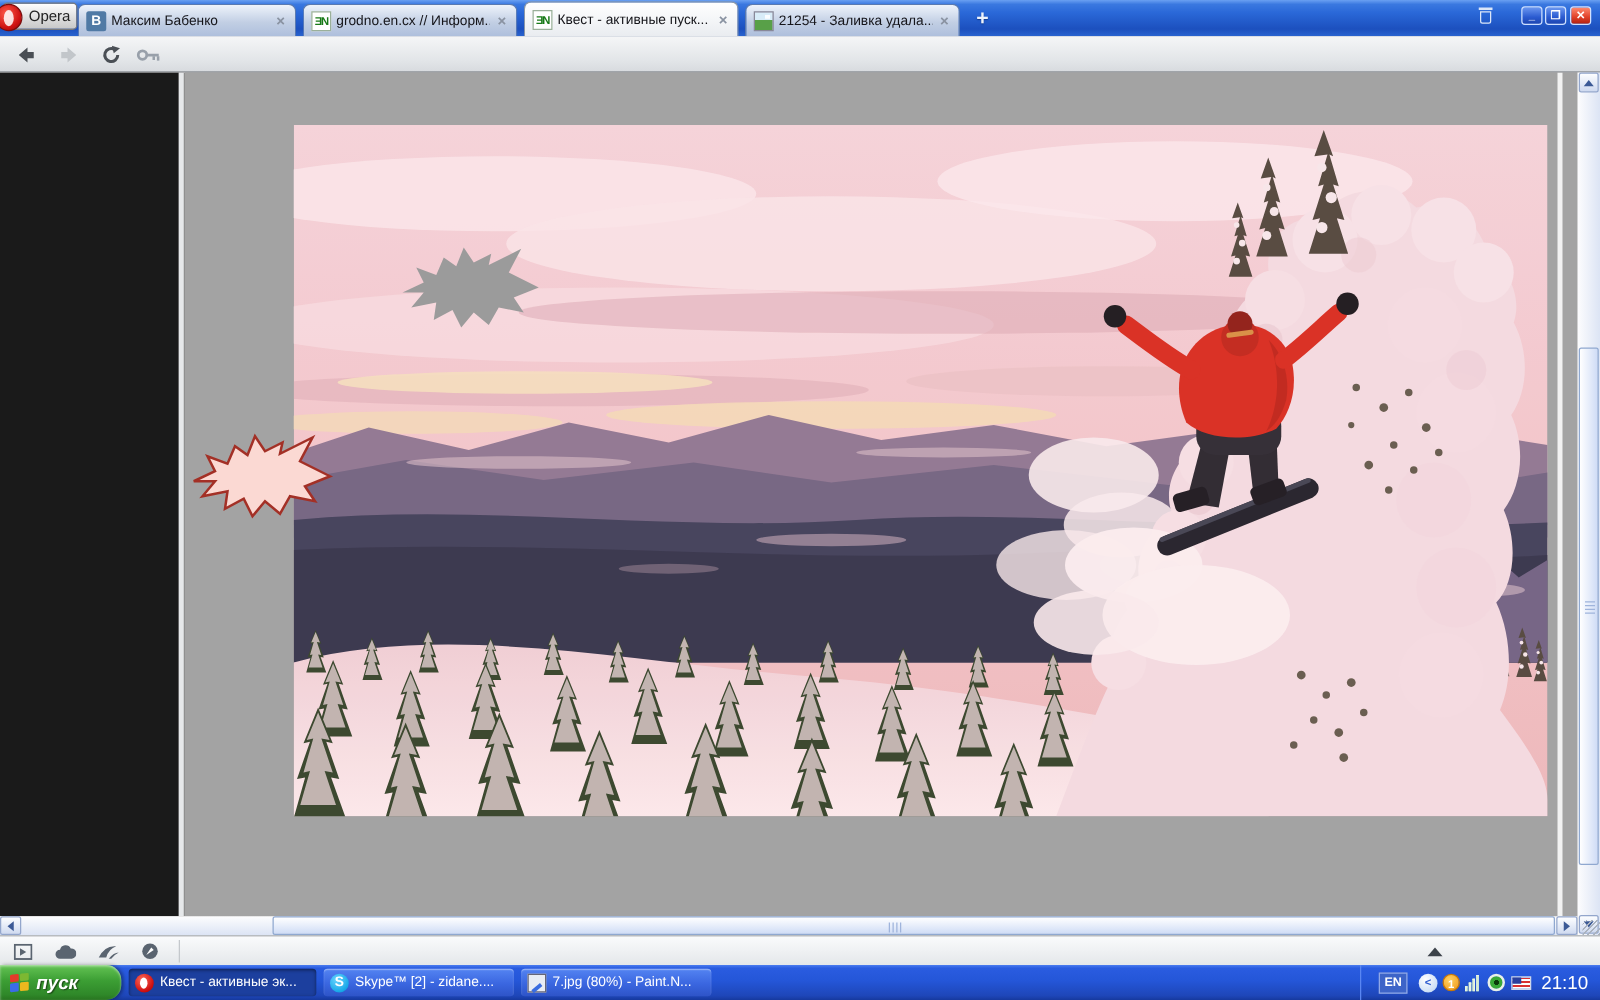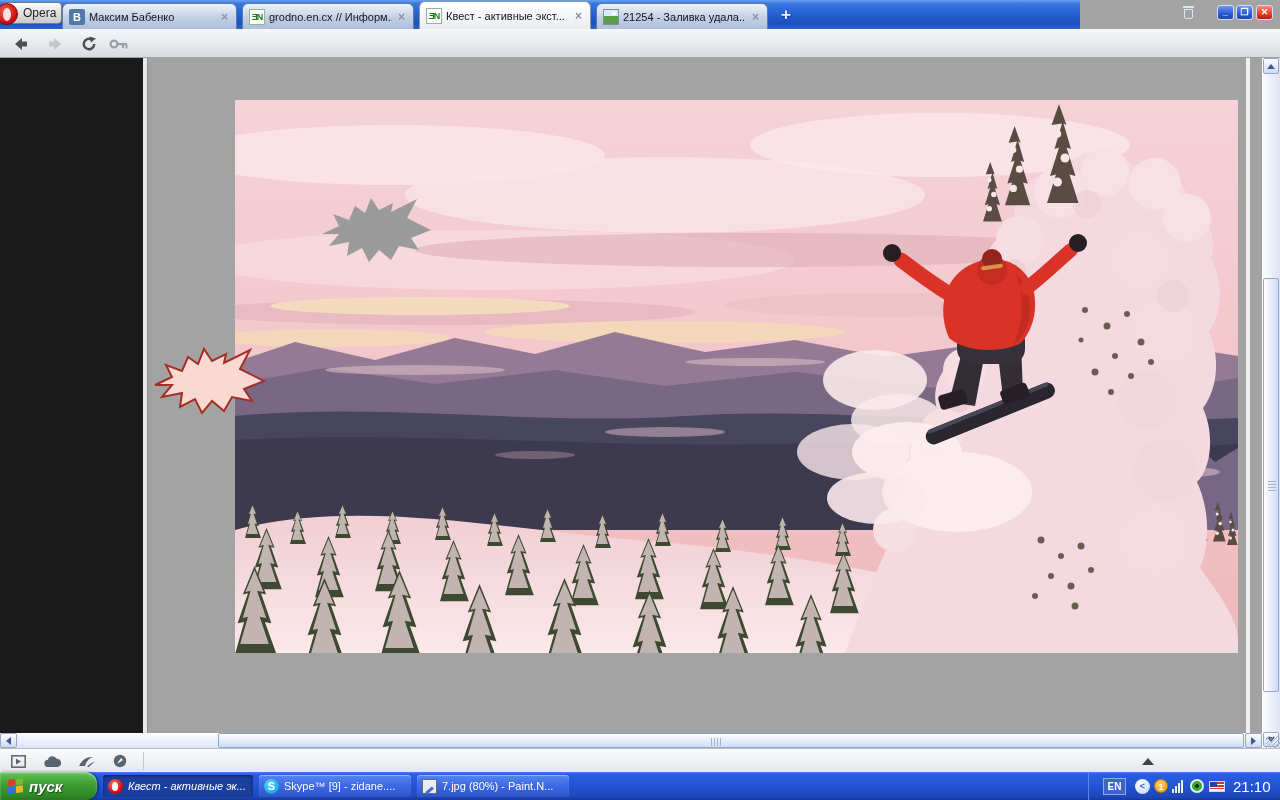--- a/index.html
+++ b/index.html
@@ -2,21 +2,21 @@
 <html><head>
 <meta charset="utf-8">
 <style>
   html,body{margin:0;padding:0;background:#555;}
   *{box-sizing:border-box;}
   #stage{position:relative;width:1280px;height:800px;overflow:hidden;
          font-family:"Liberation Sans",sans-serif;background:#a3a3a3;-webkit-font-smoothing:antialiased;}
   .abs{position:absolute;}
 
   
-  #titlebar{left:0;top:0;width:1080px;height:29px;
+  #titlebar{left:0;top:0;width:1280px;height:29px;
     background:linear-gradient(#6aa0f2 0%,#3а78e0 10%,#2a68d8 30%,#1c50бе 75%,#2a64d0 100%);
     background:linear-gradient(#6aa0f2 0%,#3a78e0 12%,#2a68d8 35%,#1c50be 80%,#2a64d0 100%);}
   #opera-btn{left:2px;top:2px;width:60px;height:22px;border:1px solid #7a7a7a;border-radius:4px;
     background:linear-gradient(#fefefe,#dcdcdc 60%,#c8c8c8);display:flex;align-items:center;
     font-size:12px;color:#222;padding-left:20px;}
   #opera-logo{left:-7px;top:0px;width:22px;height:22px;border-radius:50%;
     background:radial-gradient(circle at 40% 35%,#ff5a4a,#cc1010 65%,#8e0a0a);
     border:1px solid #7a0c0c;}
   #opera-logo:after{content:"";position:absolute;left:6px;top:4px;width:8px;height:13px;
     border-radius:50%;background:#fff;opacity:.85;}
@@ -106,21 +106,21 @@
     box-shadow:inset 0 1px 2px rgba(255,255,255,.55),2px 0 3px rgba(0,0,0,.35);
     display:flex;align-items:center;padding-left:8px;}
   #startbtn .lbl{color:#fff;font-weight:bold;font-style:italic;font-size:15px;margin-left:5px;
     text-shadow:1px 1px 1px #1c4a16;}
   #xp-flag{width:16px;height:15px;display:grid;grid-template-columns:7px 7px;grid-template-rows:6px 7px;
     gap:1px;transform:skewY(-6deg);}
   #xp-flag div{border-radius:1px;}
   .taskbtn{top:3px;height:22px;border-radius:3px;display:flex;align-items:center;padding:0 5px;
     font-size:11px;color:#fff;overflow:hidden;white-space:nowrap;
     background:linear-gradient(#5484f2,#3a66e0 55%,#2e54c8);box-shadow:inset 0 1px 1px rgba(255,255,255,.4);}
-  .taskbtn.pressed{background:#1c3f9e;box-shadow:inset 0 1px 3px rgba(0,0,0,.5);font-style:italic;}
+  .taskbtn.pressed{background:#1c3f9e;box-shadow:inset 0 1px 3px rgba(0,0,0,.5);}
   .taskbtn .ticon{width:15px;height:15px;flex:0 0 15px;margin-right:5px;position:relative;}
   .ic-opera{border-radius:50%;background:radial-gradient(circle at 38% 32%,#ff6a5a,#d01212 65%,#900)}
   .ic-opera:after{content:"";position:absolute;left:4px;top:3px;width:6px;height:9px;border-radius:50%;background:#fff;}
   .ic-skype{border-radius:50%;background:radial-gradient(circle at 38% 32%,#6ad4ff,#18a8e8 70%,#0880c0);
     color:#fff;font-size:11px;font-weight:bold;text-align:center;line-height:15px;}
   .ic-pdn{background:#e8ecf4;border:1px solid #667;}
   .ic-pdn:after{content:"";position:absolute;left:2px;top:9px;width:9px;height:3px;background:#3a6ce0;transform:rotate(-40deg);}
   #tray{left:1088px;top:0;width:192px;height:28px;border-left:1px solid #5a86f2;
     display:flex;align-items:center;}
   #lang-ind{width:23px;height:17px;background:#3d64c8;border:1px solid #8fa8e8;color:#fff;
@@ -157,21 +157,21 @@
       <span class="title">Максим Бабенко</span>
       <span class="close">×</span>
     </div>
     <div class="tab abs" style="left:242px;width:172px;">
       <div class="fav fav-en">ƎN</div>
       <span class="title">grodno.en.cx // Информ...</span>
       <span class="close">×</span>
     </div>
     <div class="tab active abs" style="left:419px;width:172px;">
       <div class="fav fav-en">ƎN</div>
-      <span class="title">Квест - активные экст...</span>
+      <span class="title">Квест - активные пуск...</span>
       <span class="close">×</span>
     </div>
     <div class="tab abs" style="left:596px;width:172px;">
       <div class="fav fav-img"></div>
       <span class="title">21254 - Заливка удала...</span>
       <span class="close">×</span>
     </div>
     <div id="newtab" class="abs" style="left:776px;">+</div>
 
     <div id="trash-icon" class="abs">
@@ -498,21 +498,21 @@
           <div style="background:#ecb81e;"></div>
       </div>
       <span class="lbl">пуск</span>
     </div>
     <div class="taskbtn pressed abs" style="left:103px;width:150px;">
       <div class="ticon ic-opera"></div>
       <span>Квест - активные эк...</span>
     </div>
     <div class="taskbtn abs" style="left:259px;width:152px;">
       <div class="ticon ic-skype">S</div>
-      <span>Skype™ [9] - zidane....</span>
+      <span>Skype™ [2] - zidane....</span>
     </div>
     <div class="taskbtn abs" style="left:417px;width:152px;">
       <div class="ticon ic-pdn"></div>
       <span>7.jpg (80%) - Paint.N...</span>
     </div>
     <div id="tray" class="abs">
       <div id="lang-ind">EN</div>
       <div id="tray-chevron">&lt;</div>
       <div id="skype-badge">1</div>
       <div id="sigbars">

